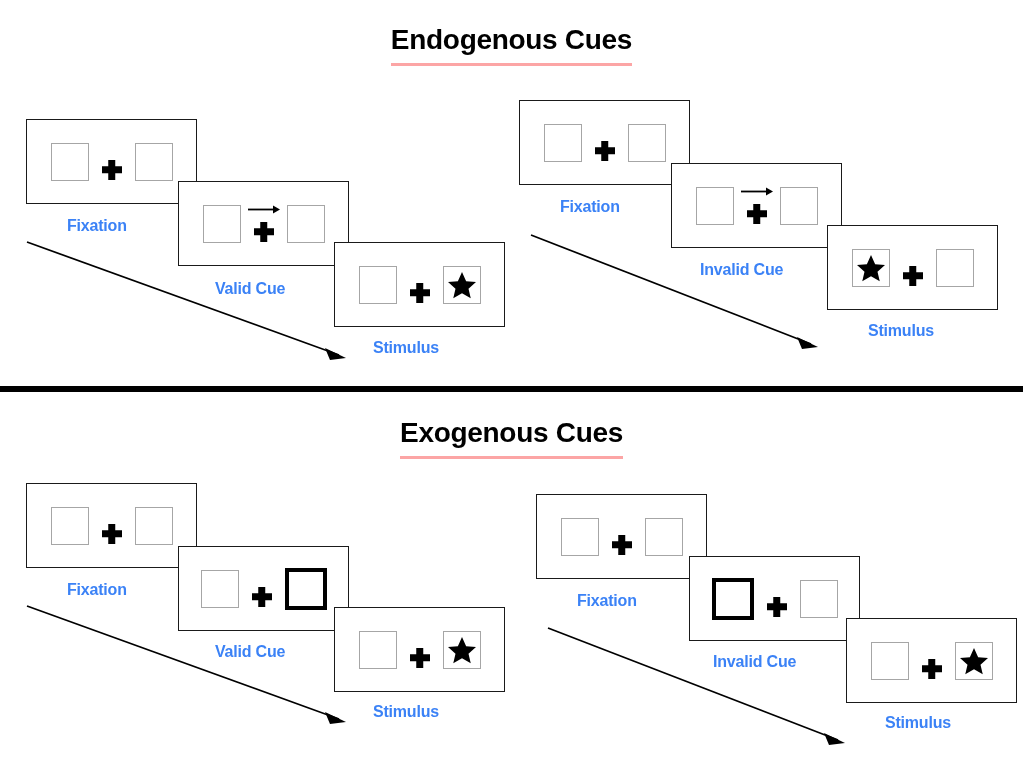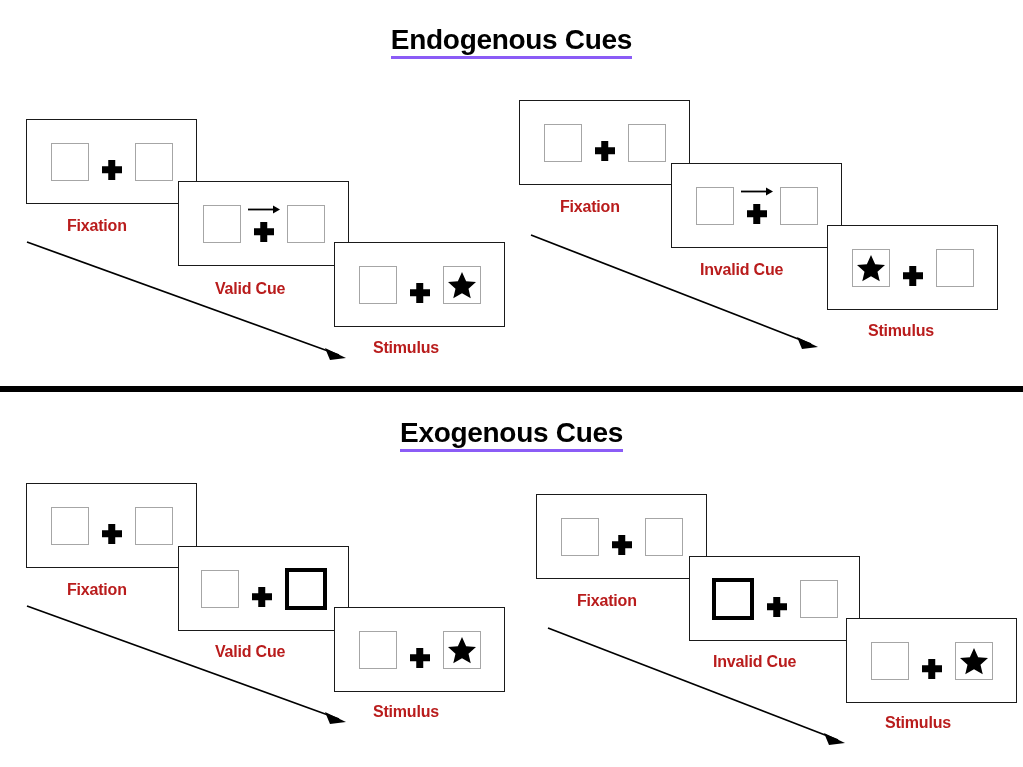--- a/index.html
+++ b/index.html
@@ -23,22 +23,22 @@
     left: 0;
     width: 1023px;
     text-align: center;
     font-size: 28px;
     font-weight: bold;
     letter-spacing: -0.3px;
     color: #000;
   }
   .section-title span {
     display: inline-block;
-    border-bottom: 3px solid #8b5cf6;
-    padding-bottom: 2px;
+    border-bottom: 3px solid #fca5a5;
+    padding-bottom: 9px;
     line-height: 1.05;
   }
   #title-endogenous { top: 24px; }
   #title-exogenous  { top: 417px; text-align: center; }
 
   
   .divider {
     position: absolute;
     left: 0;
     top: 386px;
@@ -147,21 +147,21 @@
     height: 11px;
     overflow: visible;
   }
 
   
   .caption {
     position: absolute;
     font-size: 16px;
     font-weight: bold;
     white-space: nowrap;
-    color: #b91c1c;
+    color: #3b82f6;
     letter-spacing: -0.2px;
   }
 
   
   .flow-arrow {
     position: absolute;
     overflow: visible;
   }
 </style>
 </head>

